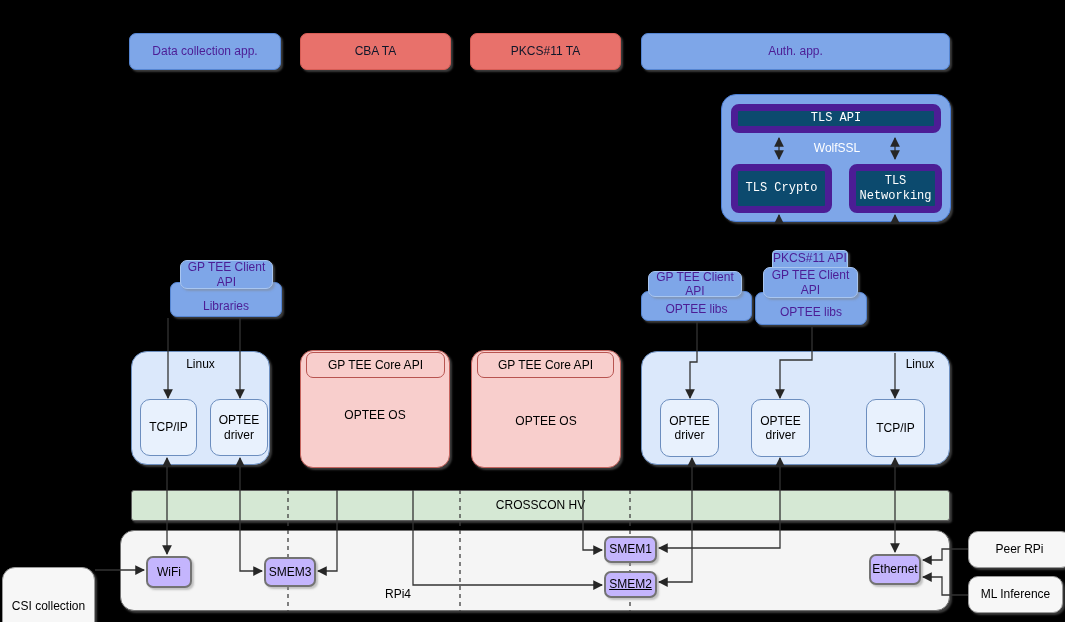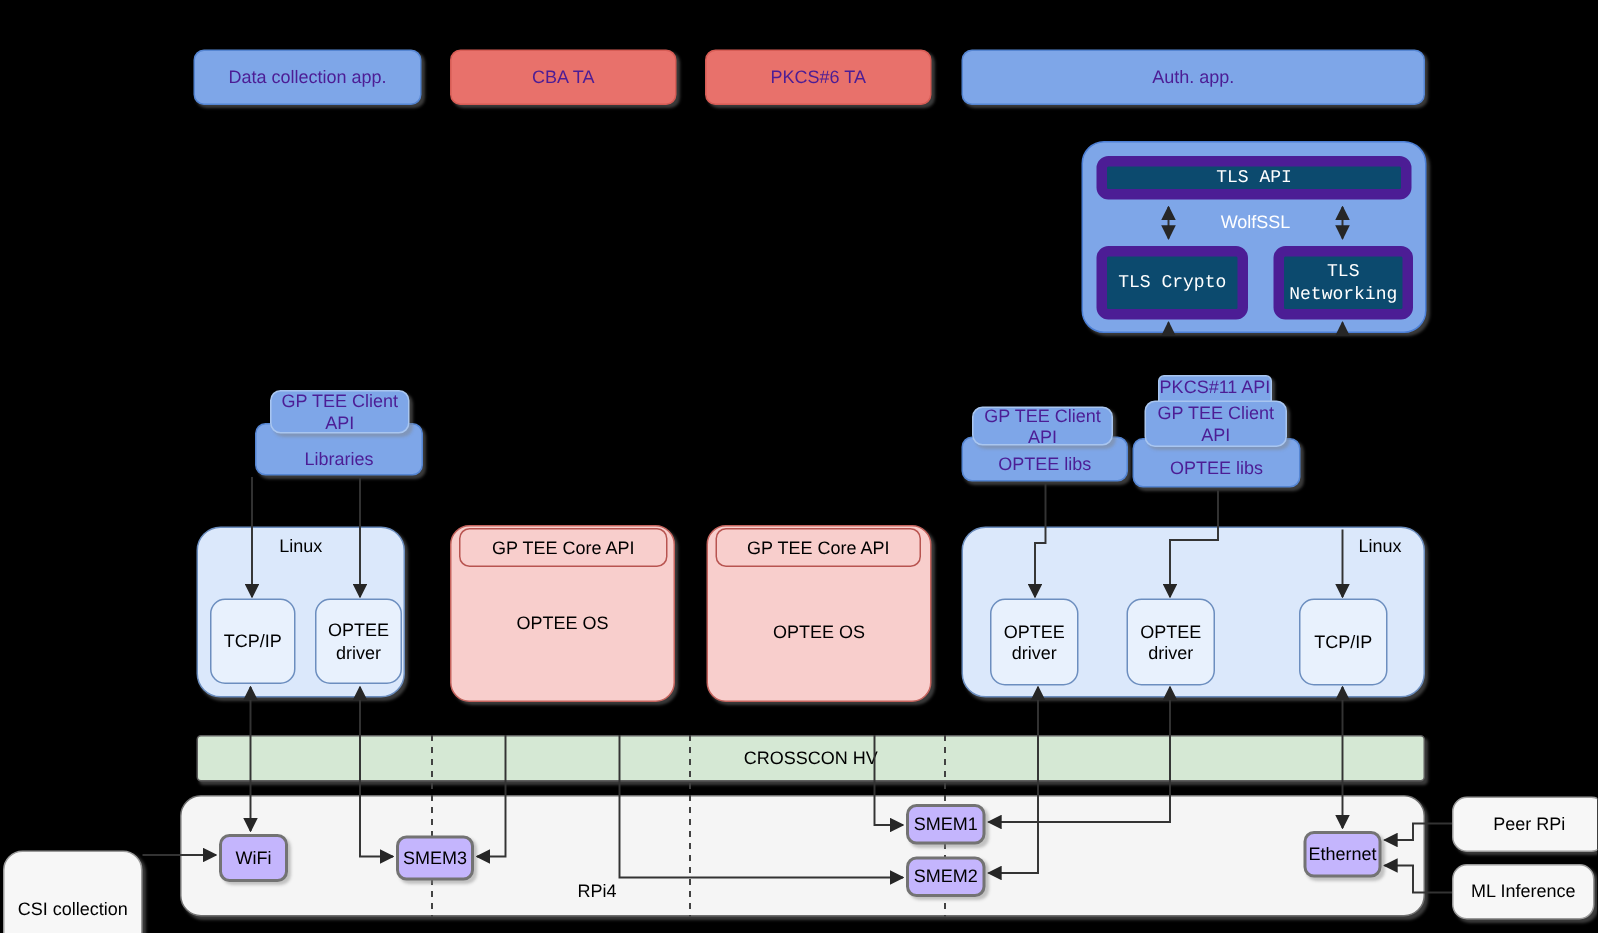--- a/index.html
+++ b/index.html
@@ -5,21 +5,21 @@
   html,body{margin:0;padding:0;background:#000;}
   #canvas{position:relative;width:1065px;height:622px;background:#000;overflow:hidden;
           font-family:"Liberation Sans",sans-serif;font-size:12px;color:#000;}
   .box{position:absolute;box-sizing:border-box;display:flex;align-items:center;justify-content:center;
        text-align:center;line-height:1.2;box-shadow:2px 2px 2px rgba(130,130,130,0.45);}
   .noshadow{box-shadow:none;}
   .lbl{position:absolute;line-height:1.2;}
   
   .blue{background:#7ea6e8;border:1px solid #5585d2;color:#4c1d95;border-radius:7px;}
   .blue-lt-border{border:1px solid #a9c6f0;}
-  .red{background:#e8716b;border:1px solid #d65c55;color:#4c1d95;border-radius:7px;}
+  .red{background:#e8716b;border:1px solid #d65c55;color:#0f172a;border-radius:7px;}
   .wolf{background:#7ea6e8;border:1px solid #4c7fd6;border-radius:15px;}
   .tls{background:#0c4a6e;border:7px solid #4c1d95;color:#fff;border-radius:8px;font-family:Liberation Mono, monospace;}
   .lightblue{background:#dbe8fb;border:1px solid #6c8ebf;border-radius:16px;}
   .inner{background:#e8f1fd;border:1px solid #6c8ebf;border-radius:10px;}
   .pink{background:#f8cecc;border:1px solid #c4635d;border-radius:13px;}
   .coreapi{background:#f8cecc;border:1px solid #b85450;border-radius:7px;}
   .green{background:#d5e8d4;border:1px solid #5e5e5e;border-radius:3px;}
   .panel{background:#f5f5f5;border:1px solid #707070;border-radius:14px;}
   .device{background:#c4b5fd;border:2px solid #737373;border-radius:7px;}
   .ext{background:#f7f7f7;border:1px solid #9a9a9a;border-radius:10px;}
@@ -30,21 +30,21 @@
 
 <div id="canvas">
 
   <div class="box blue" style="left:129px;top:33px;width:152px;height:37px;">
     <span>Data collection app.</span>
   </div>
   <div class="box red" style="left:300px;top:33px;width:151px;height:37px;">
     <span>CBA TA</span>
   </div>
   <div class="box red" style="left:470px;top:33px;width:151px;height:37px;">
-    <span>PKCS#6 TA</span>
+    <span>PKCS#11 TA</span>
   </div>
   <div class="box blue" style="left:641px;top:33px;width:309px;height:37px;">
     <span>Auth. app.</span>
   </div>
 
   <div class="box wolf" style="left:721px;top:94px;width:230px;height:128px;"></div>
   <div class="box tls noshadow" style="left:731px;top:104px;width:210px;height:29px;">
     <span>TLS API</span>
   </div>
   <span class="lbl" style="left:806px;top:141px;width:62px;text-align:center;color:#fff;">WolfSSL</span>
@@ -139,21 +139,21 @@
 
   <div class="box device" style="left:146px;top:556px;width:46px;height:32px;">
     <span>WiFi</span>
   </div>
   <div class="box device" style="left:264px;top:557px;width:52px;height:30px;">
     <span>SMEM3</span>
   </div>
   <div class="box device" style="left:604px;top:536px;width:53px;height:27px;">
     <span>SMEM1</span>
   </div>
-  <div class="box device" style="left:604px;top:571px;width:53px;height:27px;">
+  <div class="box device" style="left:604px;top:571px;width:53px;height:27px;text-decoration:underline;">
     <span>SMEM2</span>
   </div>
   <div class="box device" style="left:869px;top:554px;width:52px;height:31px;">
     <span>Ethernet</span>
   </div>
 
   <svg class="layer" width="1065" height="622">
     <defs>
       <marker id="arr" viewBox="0 0 10 10" refX="9" refY="5" markerWidth="7.5" markerHeight="7.5" orient="auto-start-reverse">
         <path d="M0 0 L10 5 L0 10 z" fill="#262626"></path>

